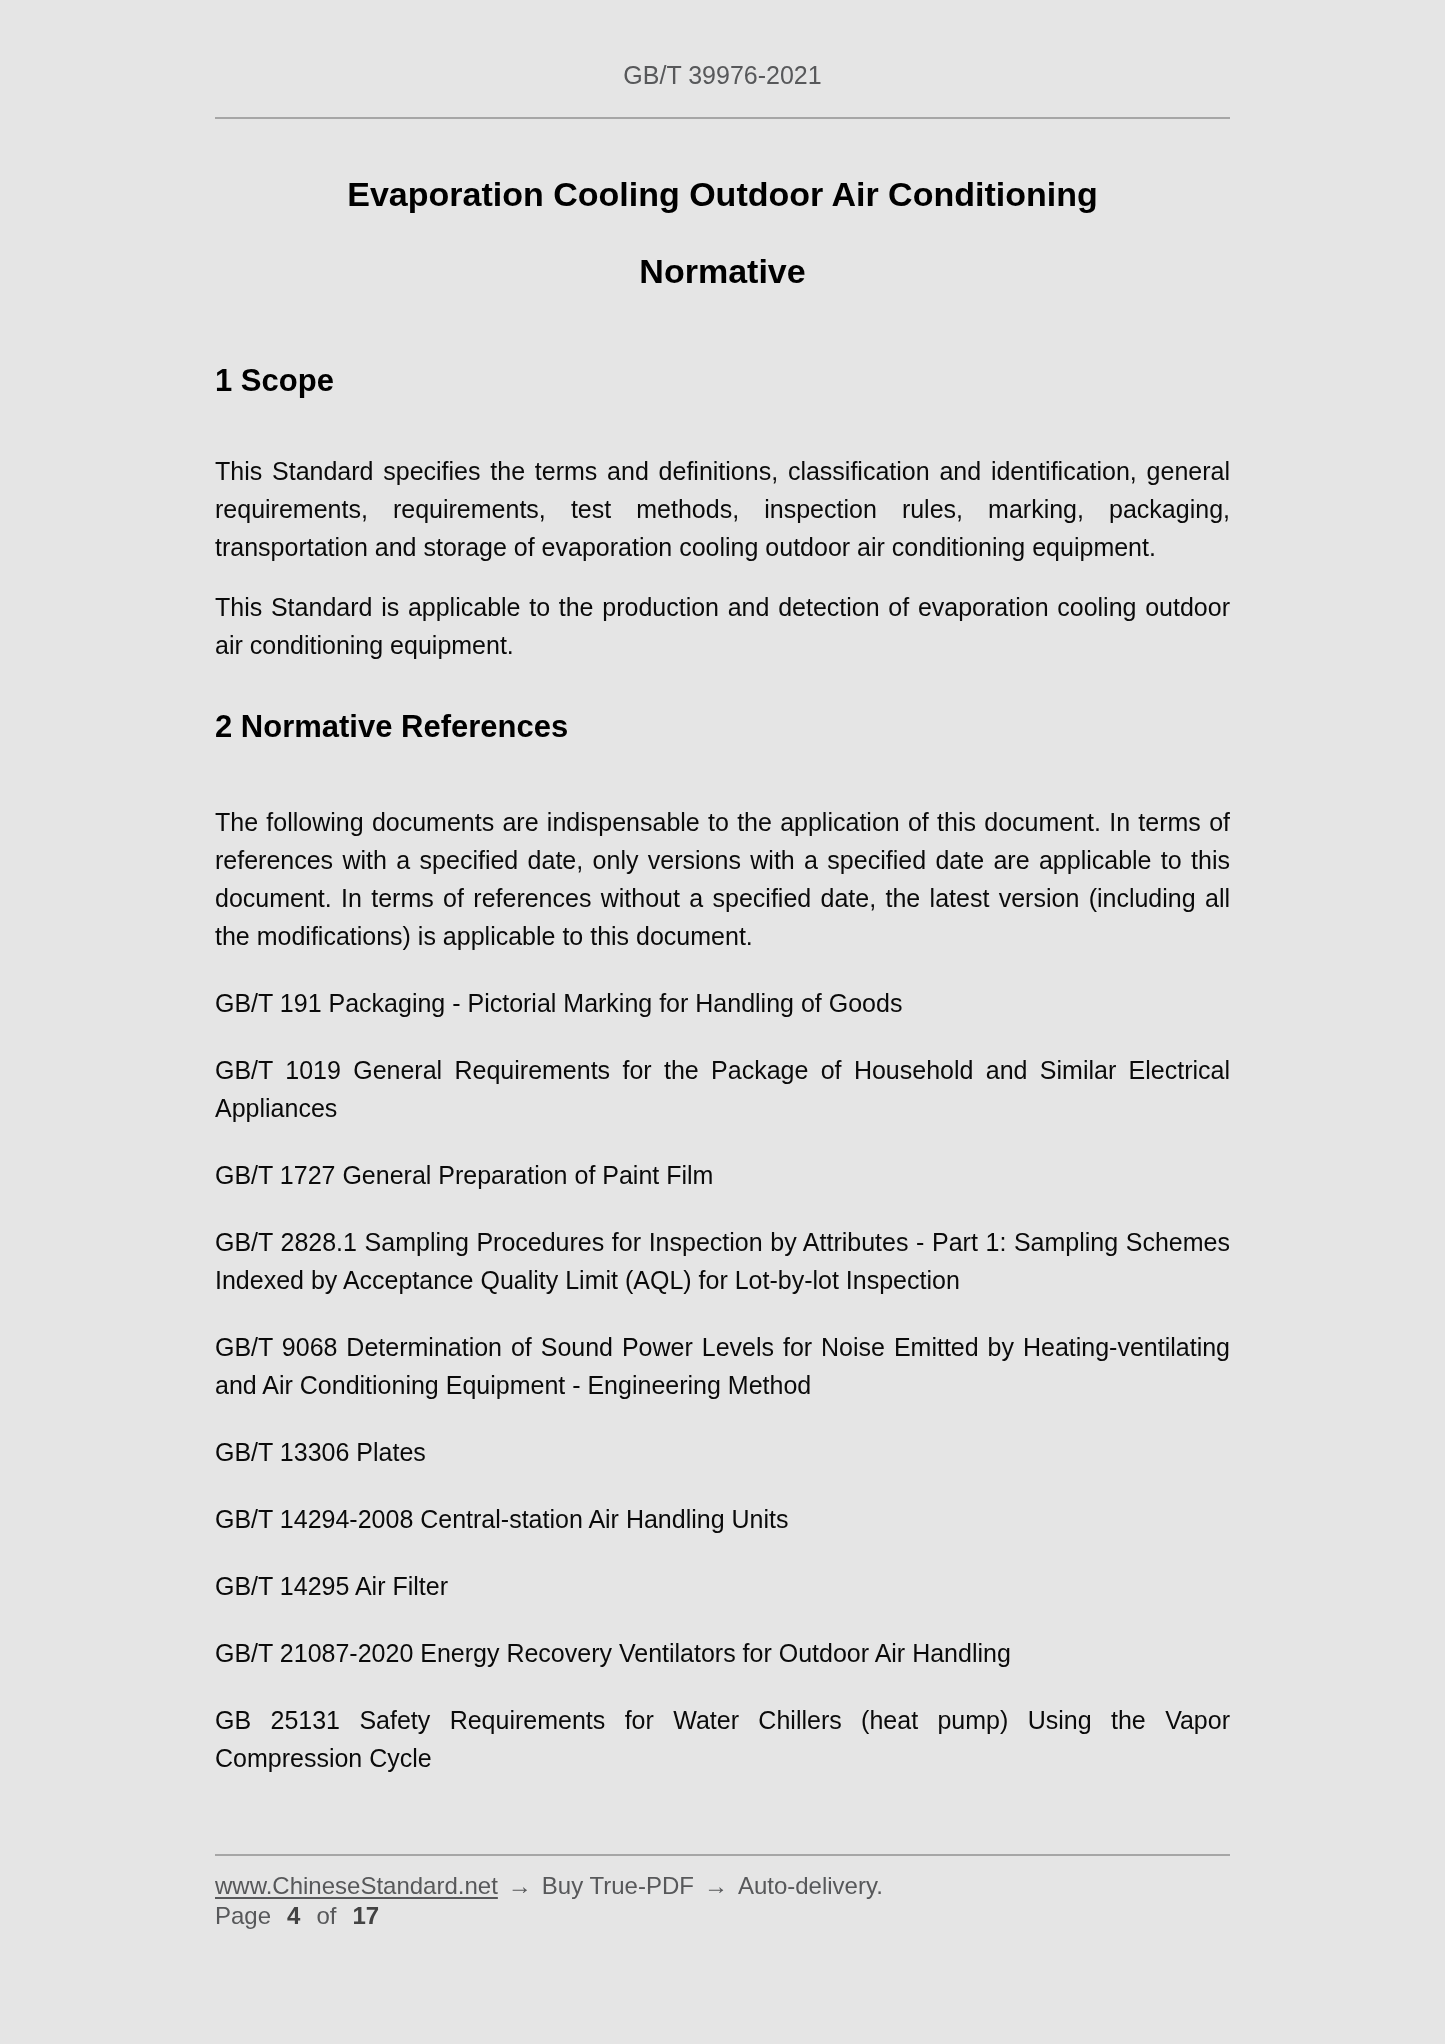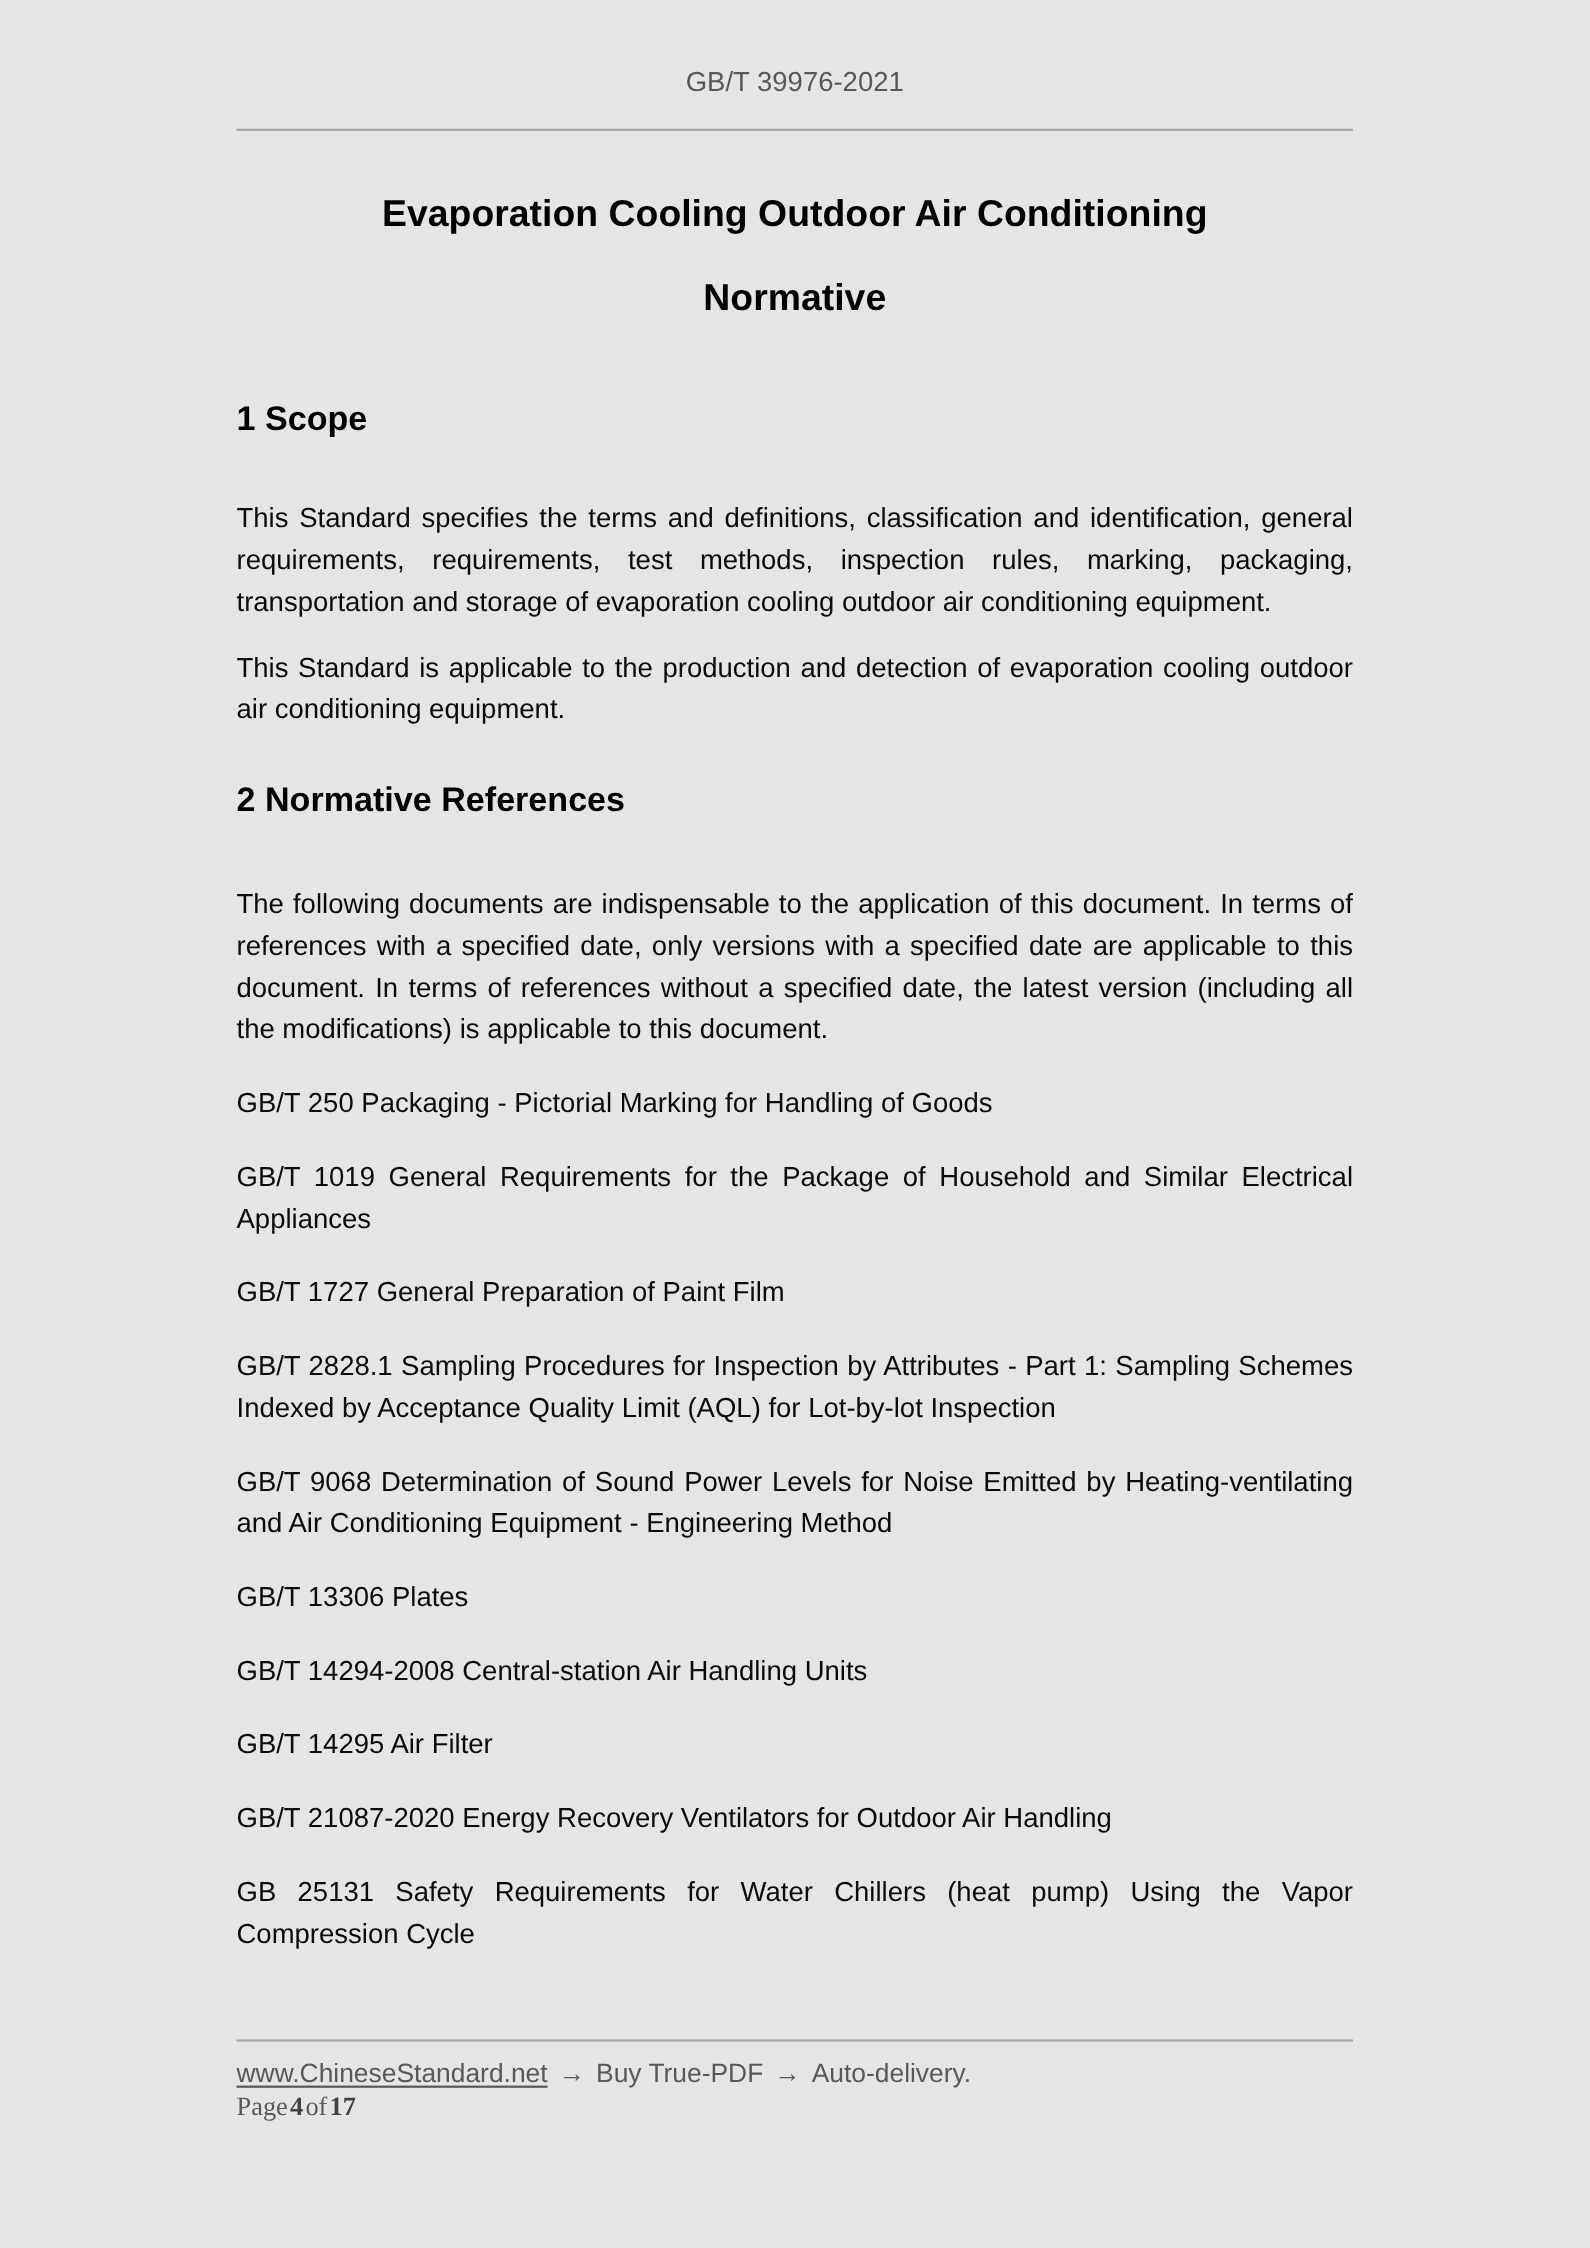--- a/index.html
+++ b/index.html
@@ -76,21 +76,21 @@
     flex-direction: column;
   }
   .footer-left { display: flex; align-items: baseline; gap: 10px; }
   .footer-link {
     color: #57585a;
     text-decoration: underline;
     text-underline-offset: 3px;
     cursor: pointer;
   }
   .arrow { font-weight: bold; color: #57585a; }
-  .page-info { display: flex; align-items: baseline; gap: 2px; font-family: Liberation Serif, serif; }
+  .page-info { display: flex; align-items: baseline; gap: 16px; }
   .page-num { font-weight: bold; color: #424242; }
 </style>
 </head>
 <body>
 
 <div class="page">
   <div class="content">
 
     <div class="doc-header">
       <span>GB/T 39976-2021</span>
@@ -106,21 +106,21 @@
     <h2 class="section-heading h-scope">1 Scope</h2>
 
     <p class="para p-scope-1">This Standard specifies the terms and definitions, classification and identification, general requirements, requirements, test methods, inspection rules, marking, packaging, transportation and storage of evaporation cooling outdoor air conditioning equipment.</p>
     <p class="para p-scope-2">This Standard is applicable to the production and detection of evaporation cooling outdoor air conditioning equipment.</p>
 
     <h2 class="section-heading h-normative">2 Normative References</h2>
 
     <p class="para p-intro">The following documents are indispensable to the application of this document. In terms of references with a specified date, only versions with a specified date are applicable to this document. In terms of references without a specified date, the latest version (including all the modifications) is applicable to this document.</p>
 
     <div>
-      <p class="para ref">GB/T 250 Packaging - Pictorial Marking for Handling of Goods</p>
+      <p class="para ref">GB/T 191 Packaging - Pictorial Marking for Handling of Goods</p>
       <p class="para ref">GB/T 1019 General Requirements for the Package of Household and Similar Electrical Appliances</p>
       <p class="para ref">GB/T 1727 General Preparation of Paint Film</p>
       <p class="para ref">GB/T 2828.1 Sampling Procedures for Inspection by Attributes - Part 1: Sampling Schemes Indexed by Acceptance Quality Limit (AQL) for Lot-by-lot Inspection</p>
       <p class="para ref">GB/T 9068 Determination of Sound Power Levels for Noise Emitted by Heating-ventilating and Air Conditioning Equipment - Engineering Method</p>
       <p class="para ref">GB/T 13306 Plates</p>
       <p class="para ref">GB/T 14294-2008 Central-station Air Handling Units</p>
       <p class="para ref">GB/T 14295 Air Filter</p>
       <p class="para ref">GB/T 21087-2020 Energy Recovery Ventilators for Outdoor Air Handling</p>
       <p class="para ref">GB 25131 Safety Requirements for Water Chillers (heat pump) Using the Vapor Compression Cycle</p>
     </div>

